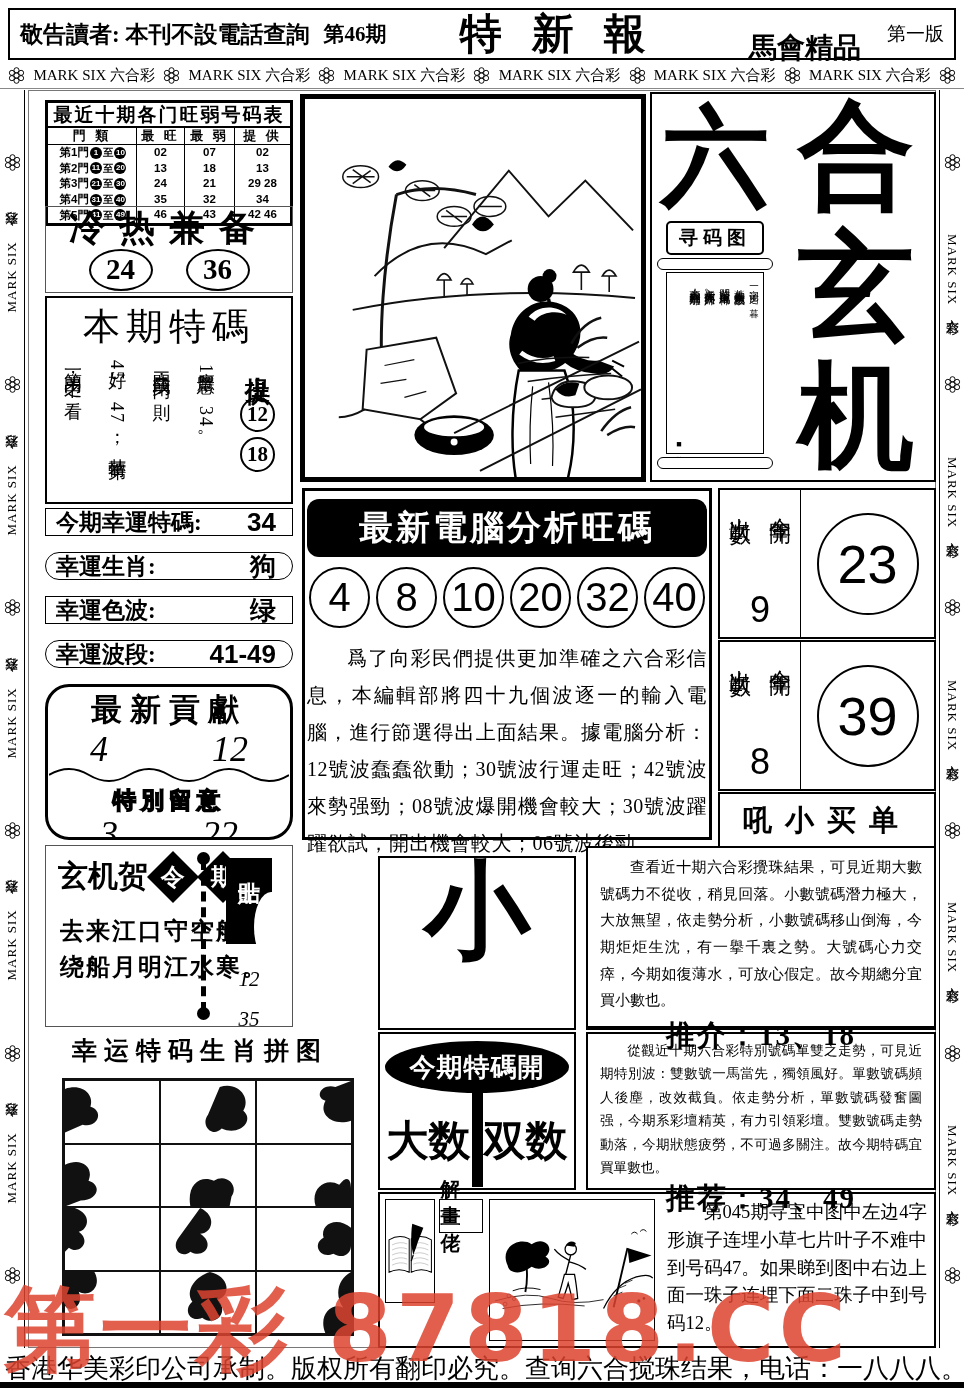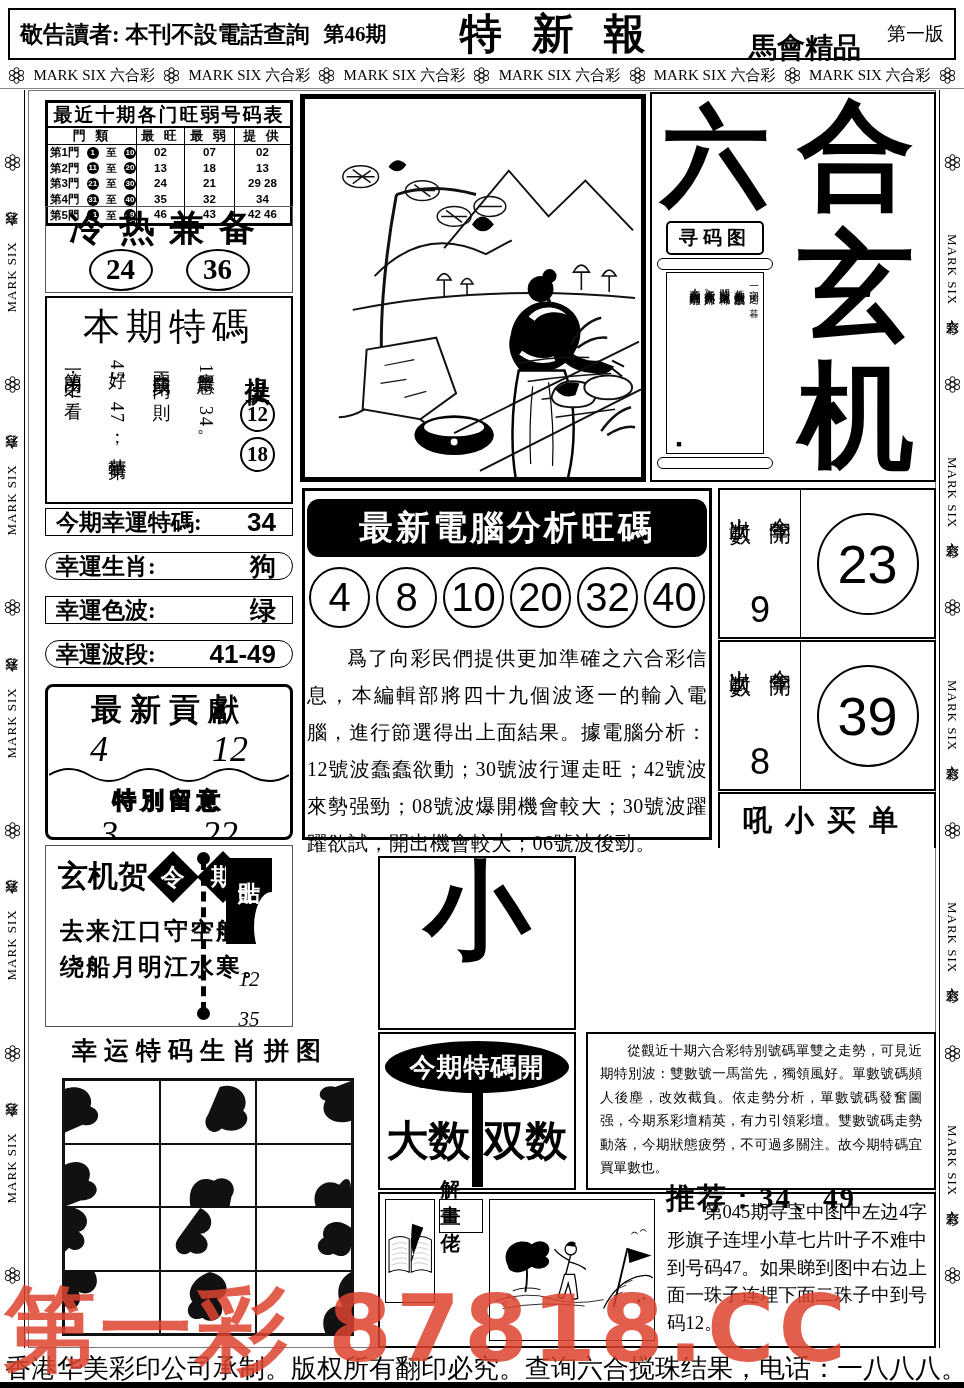--- a/index.html
+++ b/index.html
@@ -31,21 +31,21 @@
   
   #tbl{position:absolute;left:45px;top:100px;width:248px;border:3px solid #000;background:#fff;}
   .tbl-title{font-size:19px;font-weight:bold;text-align:center;letter-spacing:2px;
              border-bottom:2px solid #000;height:25px;line-height:24px;}
   #tbl-grid{display:grid;grid-template-columns:88px 48px 50px 56px;}
   #tbl-grid .th{font-size:13px;font-weight:bold;text-align:center;border-bottom:1.5px solid #000;
                 height:17px;line-height:16px;letter-spacing:3px;font-family:"Liberation Sans",sans-serif;}
   #tbl-grid .td{font-size:11.5px;font-weight:bold;height:15.6px;line-height:15px;text-align:center;
                 font-family:"Liberation Sans",sans-serif;white-space:nowrap;}
   #tbl-grid .th + .th, #tbl-grid .td.num{border-left:1px solid #000;}
-  .gate{display:flex;align-items:center;justify-content:space-between;padding-left:2px;gap:1px;}
+  .gate{display:flex;align-items:center;justify-content:center;padding-left:2px;gap:1px;}
   .badge{display:inline-block;width:12px;height:12px;border-radius:50%;background:#000;color:#fff;
          font-size:8px;line-height:12px;text-align:center;font-weight:bold;}
   .zhi{font-size:10.5px;}
 
   #coldhot{position:absolute;left:45px;top:206px;width:248px;height:87px;border:1.5px solid #555;
            text-align:center;}
   .ch-title{font-size:36px;font-weight:bold;letter-spacing:14px;line-height:1.1;margin-top:2px;}
   .ch-circles{display:flex;justify-content:space-around;padding:0 26px;margin-top:0;}
   .ch-c{width:64px;height:42px;border:2.5px solid #000;border-radius:50%;font-size:29px;font-weight:bold;
         display:flex;align-items:center;justify-content:center;}
@@ -62,21 +62,21 @@
            align-items:center;justify-content:center;font-size:21px;font-weight:bold;margin-top:5px;}
 
   .lucky{position:absolute;left:45px;width:248px;height:28px;border:1.5px solid #000;
          display:flex;align-items:center;justify-content:space-between;padding:0 16px 0 10px;
          font-size:23px;font-weight:bold;gap:44px;}
   .lucky.round{border-radius:18px;}
   .lucky .lv{font-family:"Liberation Sans",sans-serif;font-size:26px;}
   .lucky .lvcjk{font-size:26px;}
 
   #contrib{position:absolute;left:45px;top:684px;width:248px;height:156px;border:3.5px solid #000;
-           border-radius:8px;text-align:center;overflow:hidden;}
+           border-radius:24px;text-align:center;overflow:hidden;}
   .co-title{font-size:31px;font-weight:bold;letter-spacing:8px;margin-top:2px;}
   .co-nums{display:flex;justify-content:space-between;padding:0 42px;font-size:36px;font-style:italic;
            line-height:1.0;}
   .co-note{font-size:23px;font-weight:bold;letter-spacing:5px;color:#fff;-webkit-text-stroke:1.5px #000;
            margin-top:-2px;}
   .co-nums2{display:flex;justify-content:space-between;padding:0 52px;font-size:36px;font-style:italic;
             line-height:1.0;}
 
   #mys{position:absolute;left:45px;top:845px;width:248px;height:182px;border:1.5px solid #555;}
   .mys-title{display:flex;align-items:center;padding:10px 0 0 12px;font-size:30px;font-weight:bold;}
@@ -730,20 +730,24 @@
       <div class="roller"></div>
     </div>
     <div class="mast-r">
       <div class="mast-ch">合</div>
       <div class="mast-ch">玄</div>
       <div class="mast-ch">机</div>
     </div>
   </div>
 
   <div id="buy-t">吼小买单</div>
+  <div id="buy-b">
+    <div class="para">查看近十期六合彩攪珠結果，可見近期大數號碼力不從收，稍見回落。小數號碼潛力極大，大放無望，依走勢分析，小數號碼移山倒海，今期炬炬生沈，有一擧千裏之勢。大號碼心力交瘁，今期如復薄水，可放心假定。故今期總分宜買小數也。</div>
+    <div class="reco">推介：13、18</div>
+  </div>
 
   <div id="total" class="ell-box">
     <div class="total-char">小</div>
   </div>
 
   <div id="sp" class="ell-box">
     <div class="ell-hd">今期特碼開</div>
     <div class="sp-row">
       <div class="sp-half">大数</div>
       <div class="sp-bar"></div>

